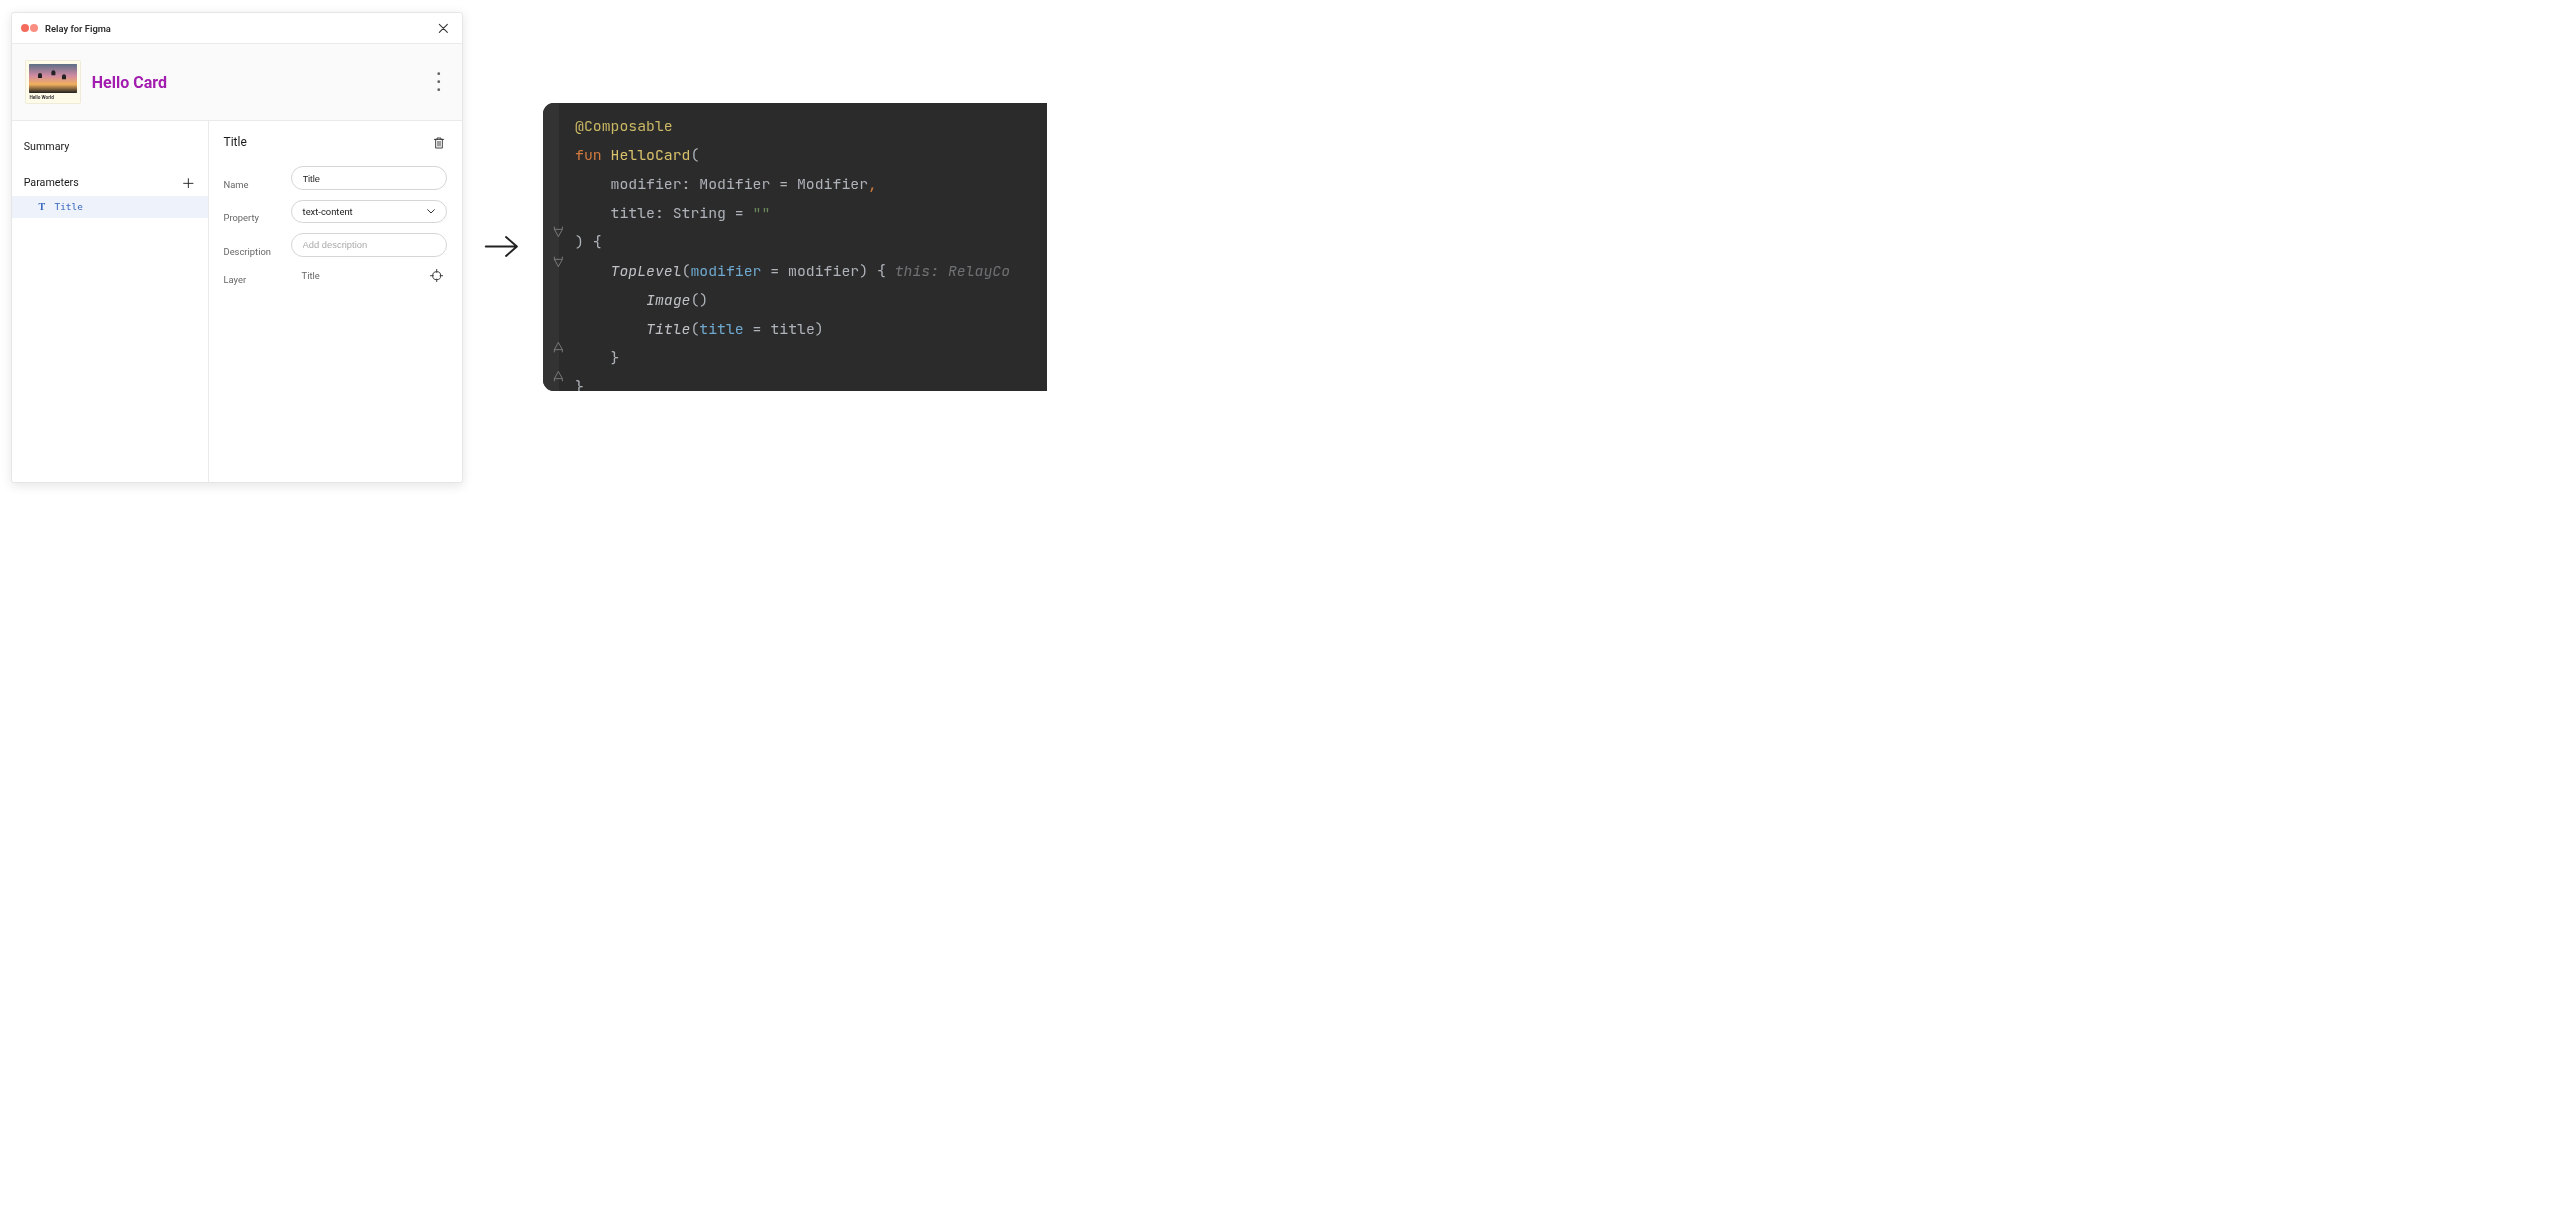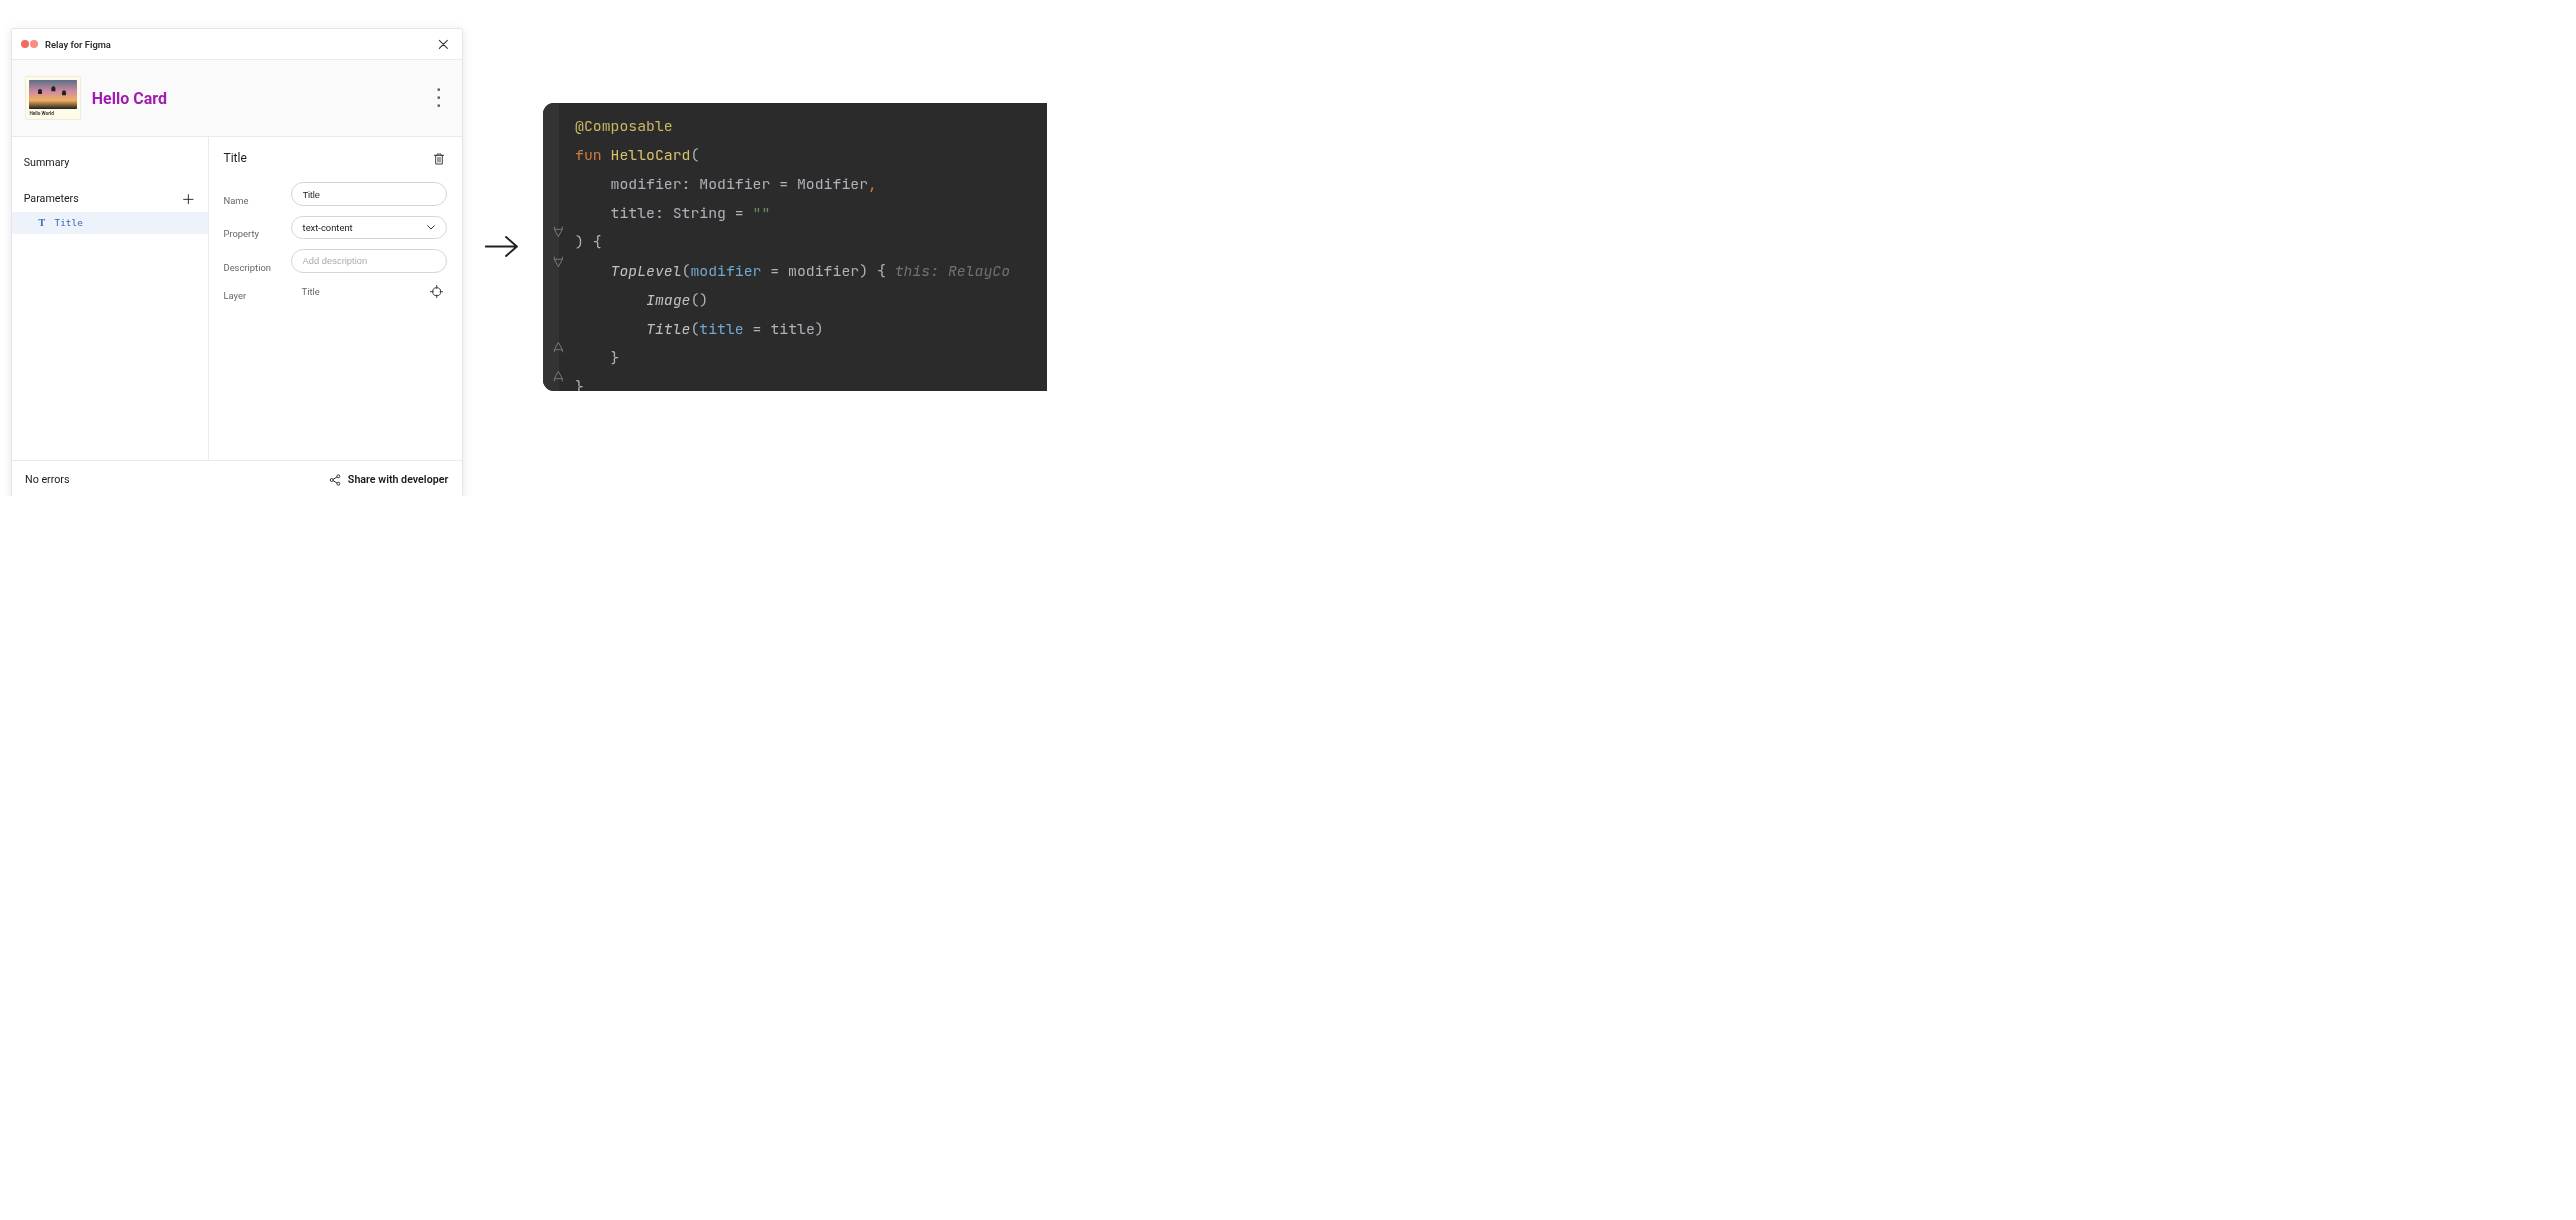--- a/index.html
+++ b/index.html
@@ -9,21 +9,21 @@
     color: #1a1a1a;
     width: 1047px;
     height: 496px;
     position: relative;
   }
 
   
   .relay-panel {
     position: absolute;
     left: 10.7px;
-    top: 28px;
+    top: 12px;
     width: 452px;
     height: 471px;
     background: #fff;
     border: 0.7px solid #e6e6e6;
     border-radius: 2.7px;
     box-shadow: 0 2.7px 10.7px rgba(0,0,0,0.10);
     display: flex;
     flex-direction: column;
     overflow: hidden;
   }
@@ -379,34 +379,20 @@
               <circle cx="10" cy="10" r="6" fill="none" stroke="#333" stroke-width="1.4"></circle>
               <path d="M10 0 V5 M10 15 V20 M0 10 H5 M15 10 H20" stroke="#333" stroke-width="1.4" stroke-linecap="round"></path>
             </svg>
           </span>
         </div>
       </div>
     </div>
 
   </div>
 
-  <div class="panel-footer">
-    <div class="errors">No errors</div>
-    <div class="share">
-      <span>
-        <svg width="12" height="12" viewBox="0 0 18 18">
-          <circle cx="14" cy="3.5" r="2.2" fill="none" stroke="#222" stroke-width="1.4"></circle>
-          <circle cx="4" cy="9" r="2.2" fill="none" stroke="#222" stroke-width="1.4"></circle>
-          <circle cx="14" cy="14.5" r="2.2" fill="none" stroke="#222" stroke-width="1.4"></circle>
-          <path d="M6 8 L12 4.5 M6 10 L12 13.5" stroke="#222" stroke-width="1.4"></path>
-        </svg>
-      </span>
-      <span>Share with developer</span>
-    </div>
-  </div>
 
 </div>
 
 <div class="arrow">
   <svg width="38" height="27" viewBox="0 0 56 40">
     <path d="M4 20 H48 M34 6 L50 20 L34 34" fill="none" stroke="#222" stroke-width="3" stroke-linecap="round" stroke-linejoin="round"></path>
   </svg>
 </div>
 
 <div class="code-panel">

